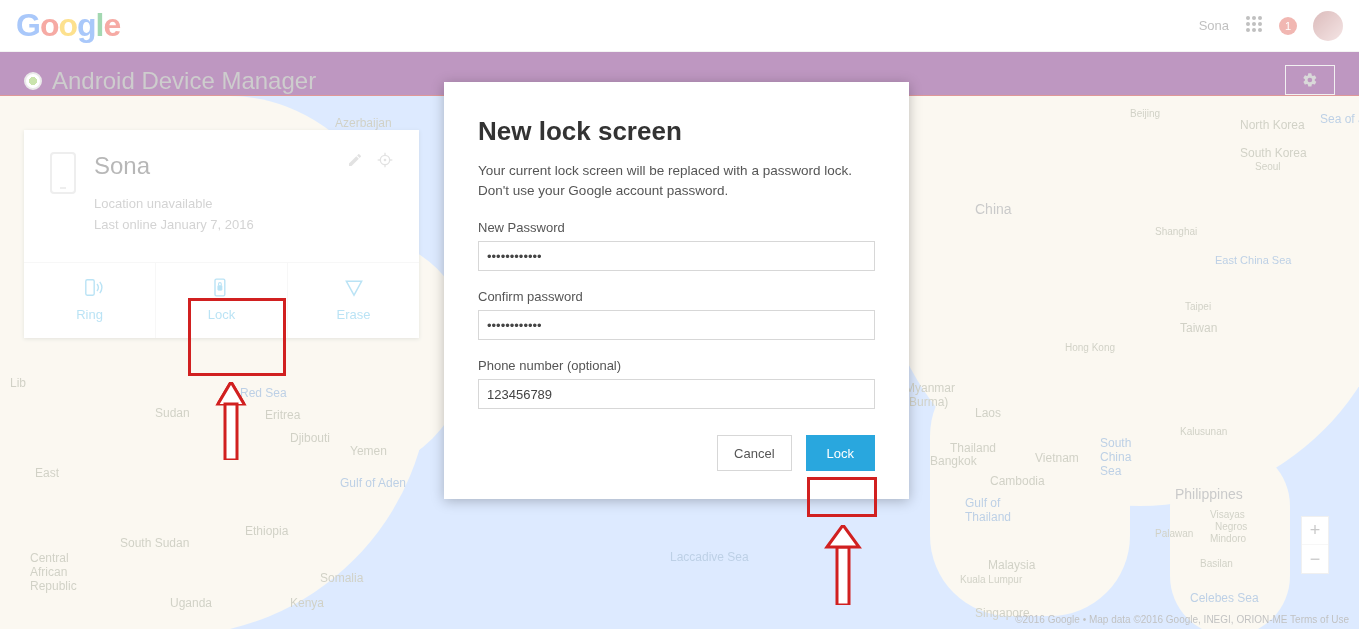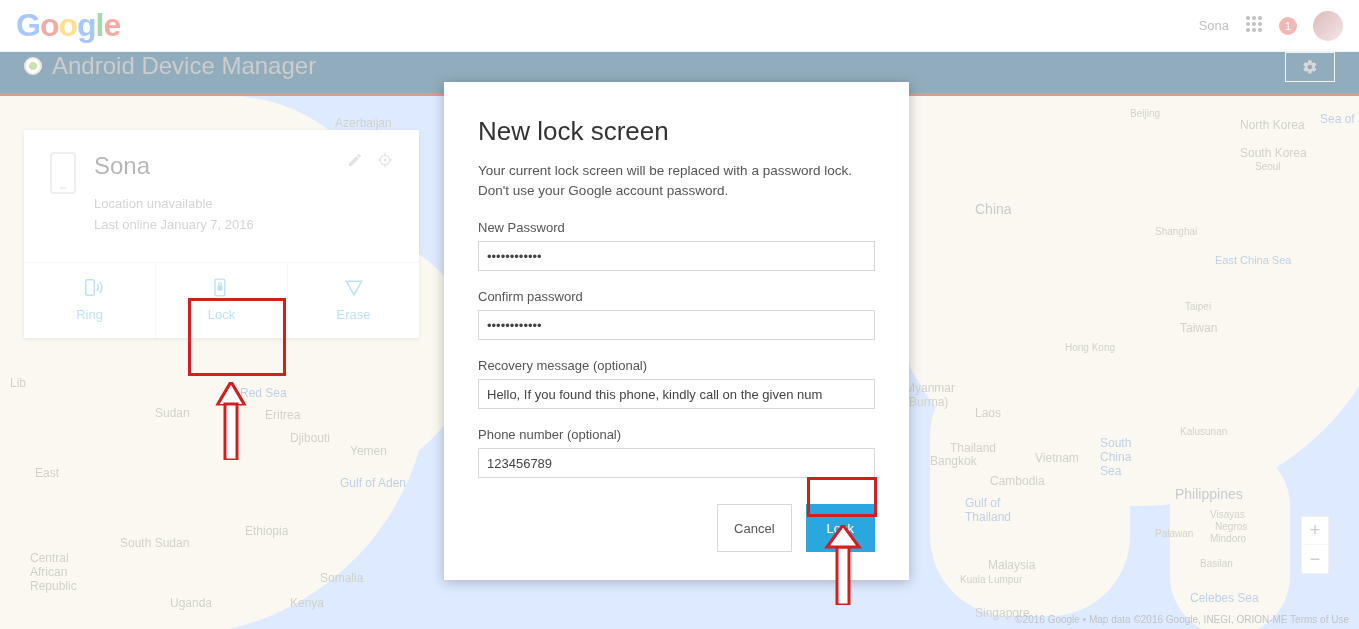--- a/index.html
+++ b/index.html
@@ -14,21 +14,21 @@
   .google-logo span:nth-child(4){color:#4285F4;}
   .google-logo span:nth-child(5){color:#34A853;}
   .google-logo span:nth-child(6){color:#EA4335;}
   .header-right { display:flex; align-items:center; gap:16px; }
   .user-name { color:#737373; font-size:13px; }
   .apps-icon svg { width:18px; height:18px; fill:#737373; }
   .notif { width:18px; height:18px; border-radius:50%; background:#E06055; color:#fff; font-size:11px; display:flex; align-items:center; justify-content:center; }
   .avatar { width:30px; height:30px; border-radius:50%; background:linear-gradient(135deg,#b06a6a,#e8c5c5); }
 
   
-  .subheader { width:100%; height:44px; display:flex; align-items:flex-start; justify-content:space-between; padding:0 24px; border-bottom:3px solid #b91c1c; background:#0c4a6e; }
+  .subheader { width:100%; height:44px; display:flex; align-items:flex-end; justify-content:space-between; padding:0 24px; border-bottom:1px solid #b91c1c; background:#701a75; }
   .subheader-left { display:flex; align-items:center; gap:10px; }
   .pin-circle { width:18px; height:18px; border-radius:50%; border:2px solid #d0d0d0; background:radial-gradient(circle,#8bc34a 40%, #fff 42%); }
   .app-title { color:#919191; font-size:24px; font-weight:300; }
   .settings-btn { width:50px; height:30px; border:1px solid #e0e0e0; display:flex; align-items:center; justify-content:center; }
   .settings-btn svg { width:16px; height:16px; fill:#aaa; }
 
   
   .map-area { position:absolute; top:96px; left:0; right:0; bottom:0; background:#b3d1ff; overflow:hidden; }
   .map-land { position:absolute; background:#f5f0e1; }
   .map-label { position:absolute; color:#9a9a82; font-size:12px; white-space:nowrap; }
@@ -56,27 +56,27 @@
   .dp-action svg { fill:#67c1e8; stroke:#67c1e8; }
 
   .red-box-1 { position:absolute; border:3px solid #d12020; pointer-events:none; }
   .red-arrow { position:absolute; pointer-events:none; }
 
   
   .fade-overlay { position:absolute; inset:0; background:rgba(255,255,255,.55); }
 
   
   .modal { position:absolute; top:82px; left:444px; width:465px; background:#fff; box-shadow:0 2px 12px rgba(0,0,0,.25); padding:34px 34px 28px 34px; z-index:50; }
-  .modal h1 { font-size:26px; font-weight:400; color:#333; margin-bottom:14px; }
+  .modal h1 { font-size:26px; font-weight:700; color:#333; margin-bottom:14px; }
   .modal-desc { font-size:13.5px; color:#555; line-height:1.45; margin-bottom:20px; }
   .field { margin-bottom:18px; }
   .field label { display:block; font-size:13px; color:#555; margin-bottom:6px; }
   .field input { width:100%; height:30px; border:1px solid #d7d7d7; padding:0 8px; font-size:13px; color:#444; outline:none; }
   .modal-actions { display:flex; justify-content:flex-end; gap:14px; margin-top:26px; }
-  .btn { height:48px; padding:0 16px; font-size:13px; border:1px solid #d7d7d7; background:#fff; color:#555; cursor:pointer;text-align:center; }
+  .btn { height:36px; padding:0 16px; font-size:13px; border:1px solid #d7d7d7; background:#fff; color:#555; cursor:pointer;text-align:center; }
   .btn.primary { background:#29a7de; border-color:#29a7de; color:#fff; font-weight:500; padding:0 20px; }
 
   
   .red-box-2 { position:absolute; border:3px solid #d12020; z-index:60; pointer-events:none; }
 </style>
 </head>
 <body>
 
 <div class="google-header">
   <div class="google-logo">
@@ -263,24 +263,20 @@
 
   <div class="field">
     <label>New Password</label>
     <input type="text" value="••••••••••••" style="">
   </div>
   <div class="field">
     <label>Confirm password</label>
     <input type="text" value="••••••••••••" style="">
   </div>
   <div class="field">
-    <label>Recovery message (optional)</label>
-    <input type="text" value="Hello, If you found this phone, kindly call on the given num" style="">
-  </div>
-  <div class="field">
     <label>Phone number (optional)</label>
     <input type="text" value="123456789" style="">
   </div>
 
   <div class="modal-actions">
     <button class="btn">Cancel</button>
     <button class="btn primary">Lock</button>
   </div>
 </div>
 

